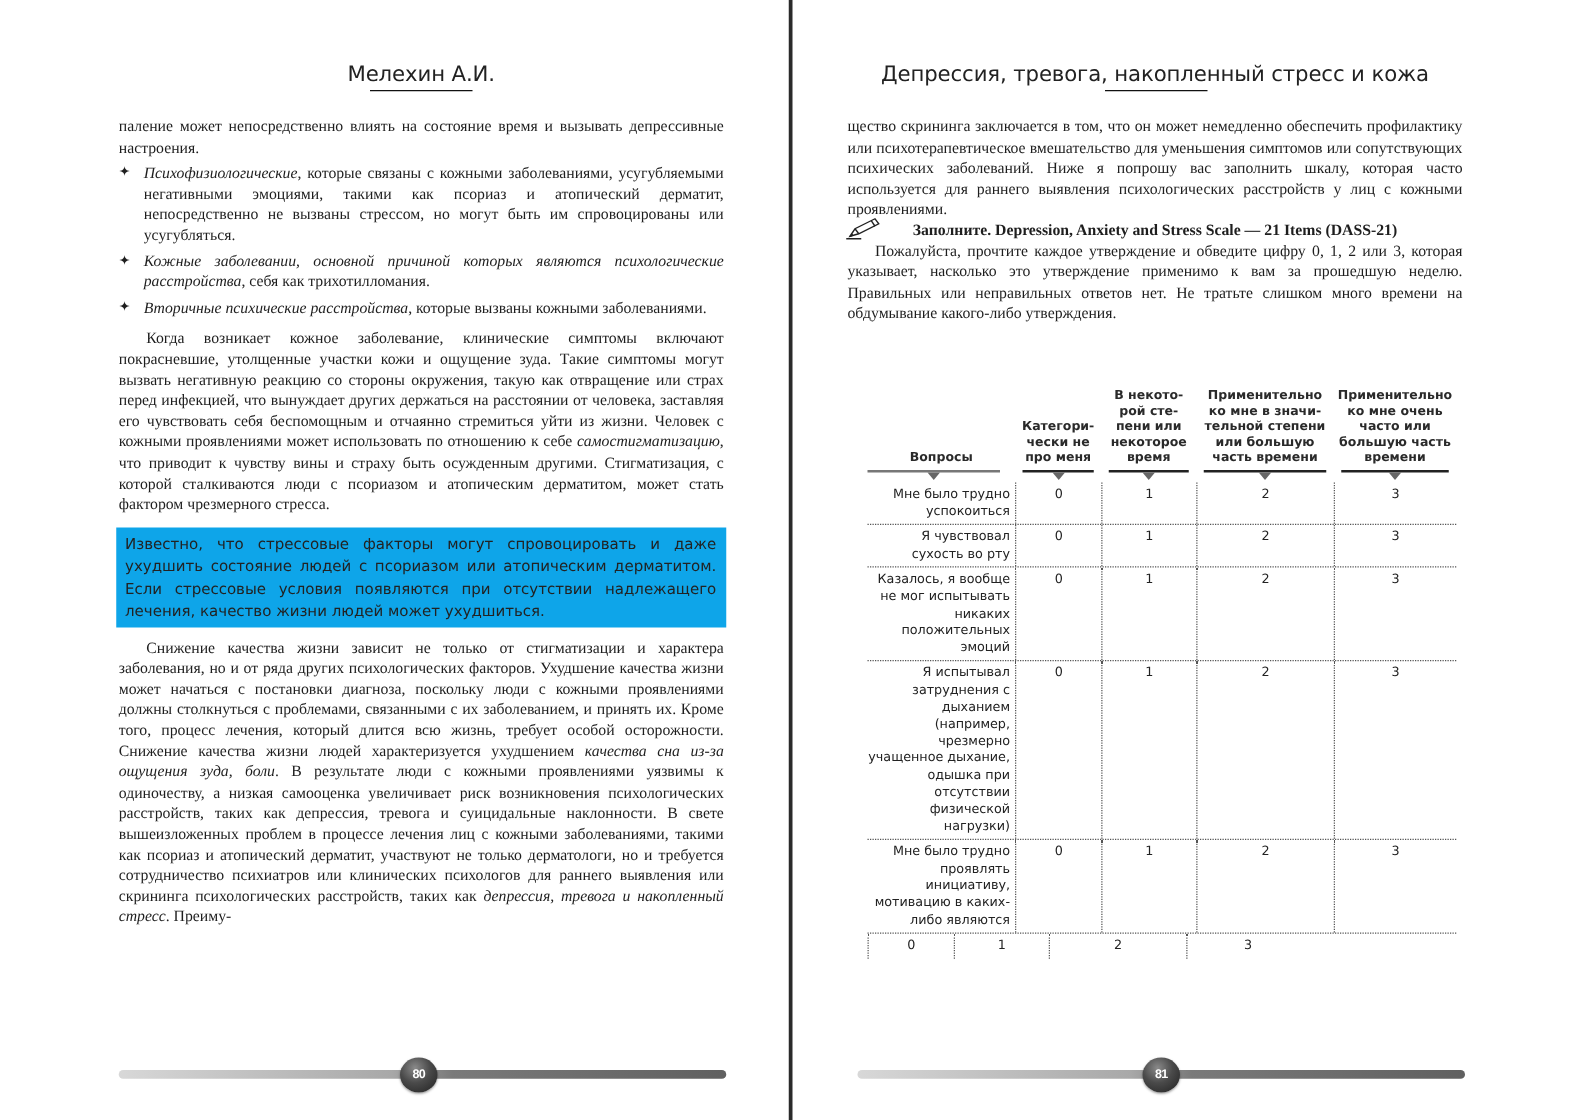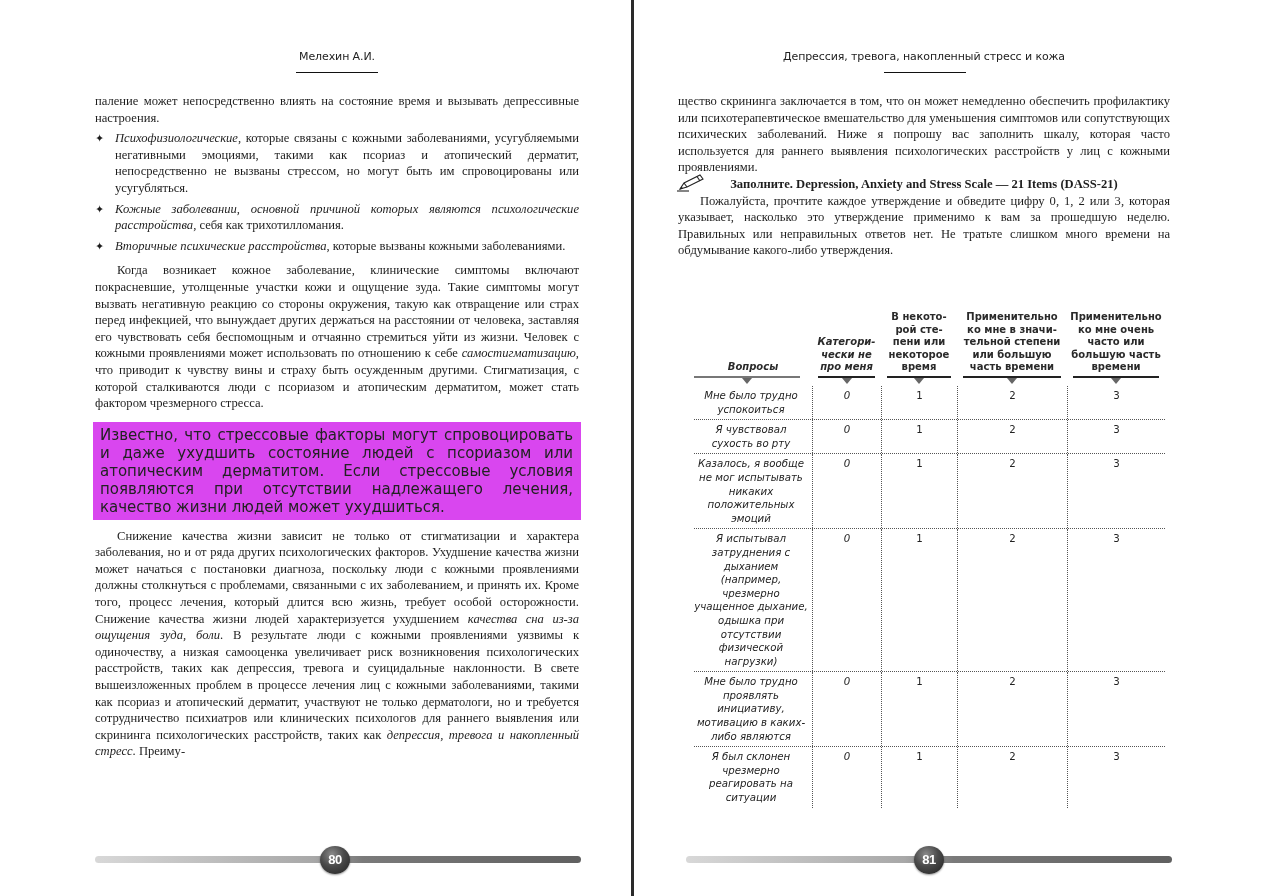--- a/index.html
+++ b/index.html
@@ -6,66 +6,66 @@
   html, body { width: 1263px; height: 896px; background: #ffffff; overflow: hidden; }
   body { position: relative; font-family: "Liberation Serif", serif; color: #1e1e1e; }
 
   .spread-divider { position: absolute; left: 631px; top: 0; width: 3px; height: 896px; background: #2a2a2a; }
 
   .page { position: absolute; top: 0; height: 896px; }
   .page-left { left: 95px; width: 484px; }
   .page-right { left: 678px; width: 492px; }
 
   .running-head { position: absolute; top: 50px; left: 0; width: 100%; text-align: center;
-    font-family: "DejaVu Sans", sans-serif; font-size: 11px; color: #222; letter-spacing: -0.1px; }
+    font-family: "DejaVu Sans", sans-serif; font-size: 17px; color: #222; letter-spacing: -0.1px; }
   .running-head-rule { position: absolute; top: 72px; height: 1px; background: #111; width: 82px; }
 
   .body-text { position: absolute; top: 93px; left: 0; width: 100%; font-size: 12.6px; line-height: 16.6px; text-align: justify; }
   .page-right .body-text { top: 93px; }
   .body-text p { margin: 0; }
   .indent { text-indent: 22px; }
   .para-gap { margin-top: 8px !important; }
   em, .it { font-style: italic; }
 
   ul.bullets { list-style: none; margin: 0; padding: 0; }
   ul.bullets li { position: relative; padding-left: 20px; margin-top: 4px; }
   ul.bullets li .bullet { position: absolute; left: 0; top: 0; font-size: 11px; }
 
-  .callout { margin-top: 10px; background: #d946ef; padding: 4px 8px 4px 7px;
-    font-family: "DejaVu Sans", sans-serif; font-size: 15px; line-height: 18px; text-align: justify; color: #222; margin-left: -2px; margin-right: -2px; }
+  .callout { margin-top: 10px; background: #0ea5e9; padding: 4px 8px 4px 7px;
+    font-family: "DejaVu Sans", sans-serif; font-size: 12px; line-height: 18px; text-align: justify; color: #222; margin-left: -2px; margin-right: -2px; }
 
   .exercise-title { margin-top: 16px; font-weight: bold; position: relative; padding-left: 0; text-align: center; }
   .pencil { position: absolute; left: -2px; top: -4px; width: 30px; height: 20px; }
 
   
   .dass-table { position: absolute; top: 298px; left: 16px; width: 471px; font-family: "DejaVu Sans", sans-serif; font-size: 10.2px; line-height: 13.6px; color: #222; }
   .thead { display: flex; align-items: flex-end; height: 76px; }
   .th { text-align: center; font-weight: bold; font-size: 10px; line-height: 12.6px; color: #2a2a2a; }
-  .th-q { width: 118px; font-style: italic; }
-  .c0 { width: 69px; font-style: italic; }
+  .th-q { width: 118px; }
+  .c0 { width: 69px; }
   .c1 { width: 76px; }
   .c2 { width: 110px; }
   .c3 { width: 98px; }
   .rules { display: flex; height: 12px; position: relative; }
   .rule { position: relative; height: 12px; }
   .rule::before { content: ""; position: absolute; top: 2px; left: 6px; right: 6px; height: 2px; background: #222; }
   .rule.first::before { left: 0; right: 12px; background: #777; }
   .rule::after { content: ""; position: absolute; top: 4px; left: 50%; margin-left: -5px; width: 0; height: 0;
     border-left: 5px solid transparent; border-right: 5px solid transparent; border-top: 6px solid #666; }
   .rule.first::after { margin-left: -11px; }
   .trow { display: flex; border-bottom: 1px dotted #555; }
   .td { padding: 3px 0 3px 0; text-align: center; border-left: 1px dotted #555; }
-  .td.q { text-align: center; border-left: none; padding-left: 0; padding-right: 4px; }
+  .td.q { text-align: right; border-left: none; padding-left: 0; padding-right: 4px; }
   .trow.last { border-bottom: none; }
 
   .footer-bar { position: absolute; top: 856px; height: 7px; border-radius: 4px;
     background: linear-gradient(to right, #d8d8d8 0%, #a8a8a8 45%, #7a7a7a 55%, #606060 100%); }
   .page-badge { position: absolute; top: 846px; width: 30px; height: 28px; border-radius: 50%;
     background: radial-gradient(circle at 40% 30%, #8a8a8a 0%, #4a4a4a 45%, #202020 100%);
-    color: #fff; font-family: "Liberation Sans", sans-serif; font-weight: bold; font-size: 13px; line-height: 28px; text-align: center;
+    color: #fff; font-family: "Liberation Sans", sans-serif; font-weight: bold; font-size: 10px; line-height: 28px; text-align: center;
     letter-spacing: -0.5px; box-shadow: 0 1px 2px rgba(0,0,0,0.4); }
 </style>
 </head>
 <body>
 
 <div class="spread-divider"></div>
 
 <div class="page page-left">
   <div class="running-head">Мелехин А.И.</div>
   <div class="running-head-rule" style="left:201px;"></div>
@@ -167,21 +167,20 @@
       <div class="td c3">3</div>
     </div>
     <div class="trow">
       <div class="td q th-q">Мне было трудно проявлять инициативу, мотивацию в каких-либо являются</div>
       <div class="td c0">0</div>
       <div class="td c1">1</div>
       <div class="td c2">2</div>
       <div class="td c3">3</div>
     </div>
     <div class="trow last">
-      <div class="td q th-q">Я был склонен чрезмерно реагировать на ситуации</div>
       <div class="td c0">0</div>
       <div class="td c1">1</div>
       <div class="td c2">2</div>
       <div class="td c3">3</div>
     </div>
   </div>
 
   <div class="footer-bar" style="left:8px; width:486px;"></div>
   <div class="page-badge" style="left:236px;">81</div>
 </div>

